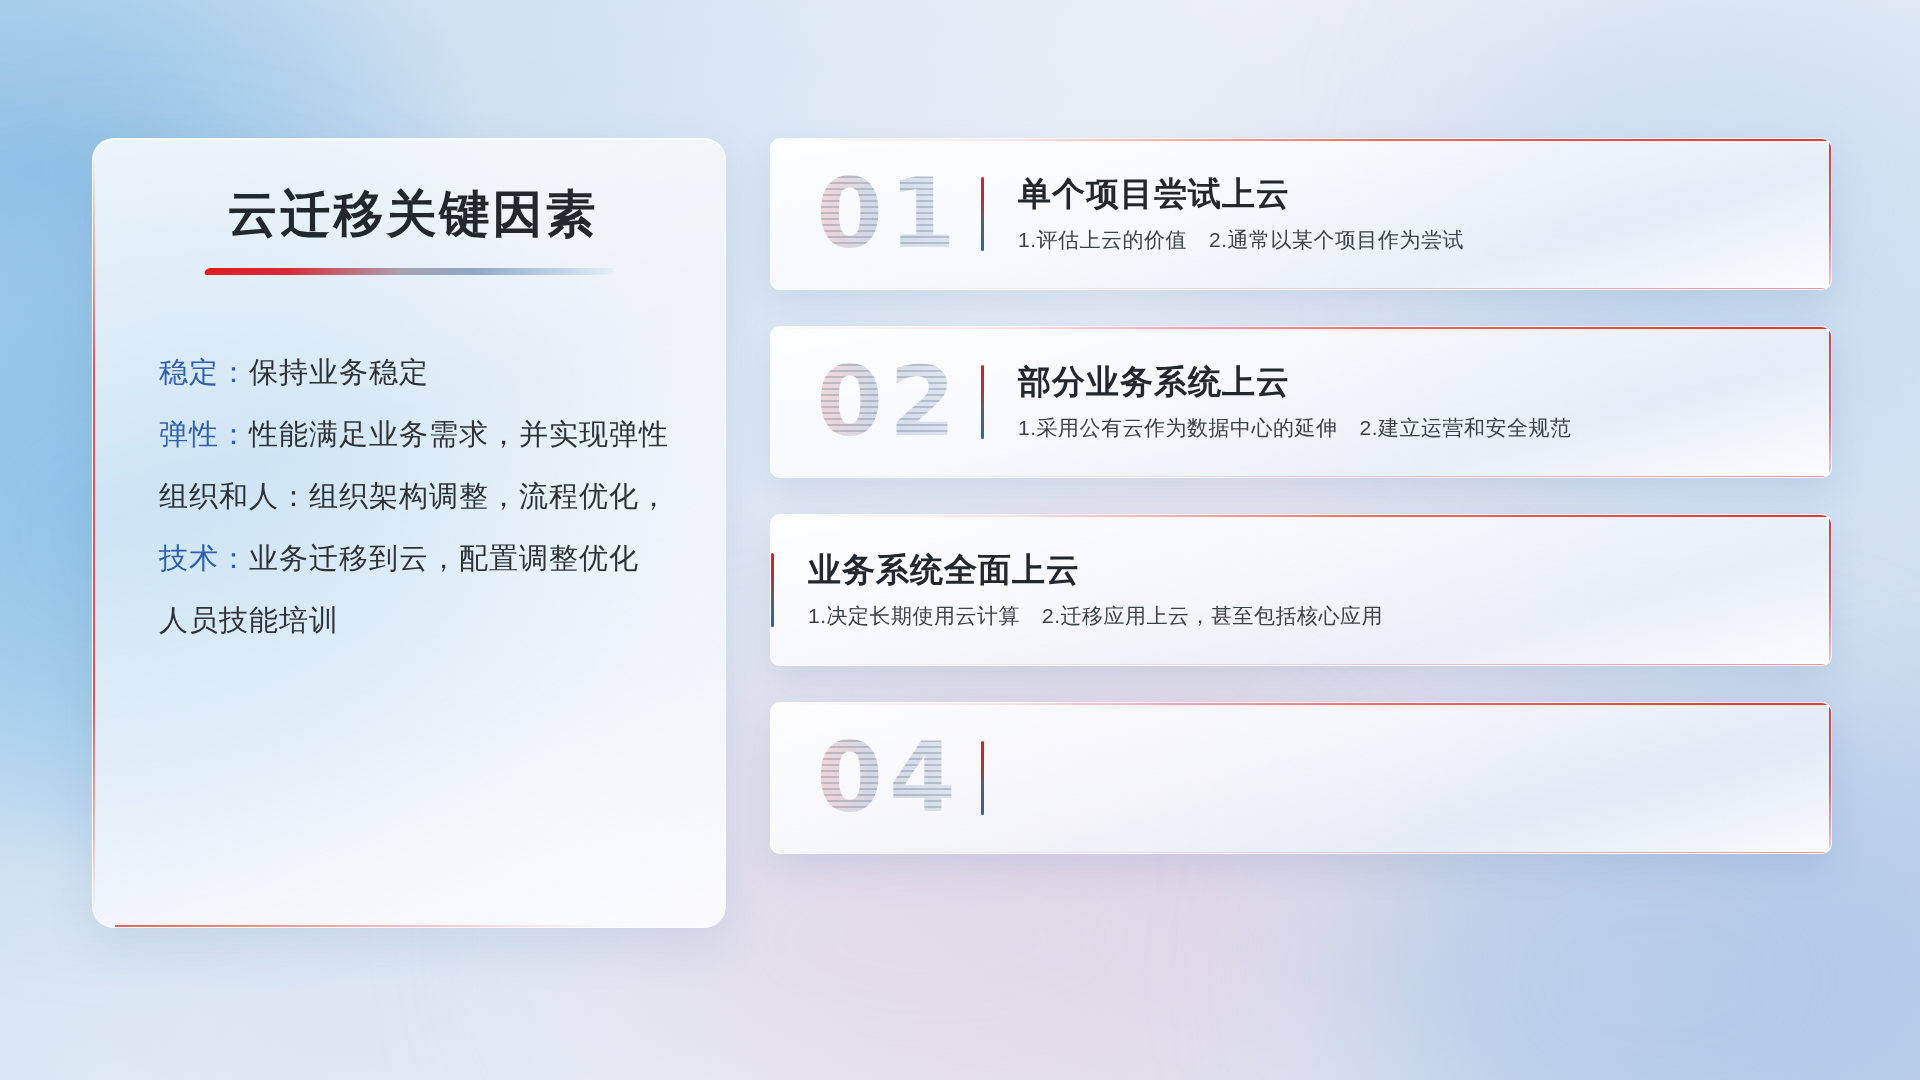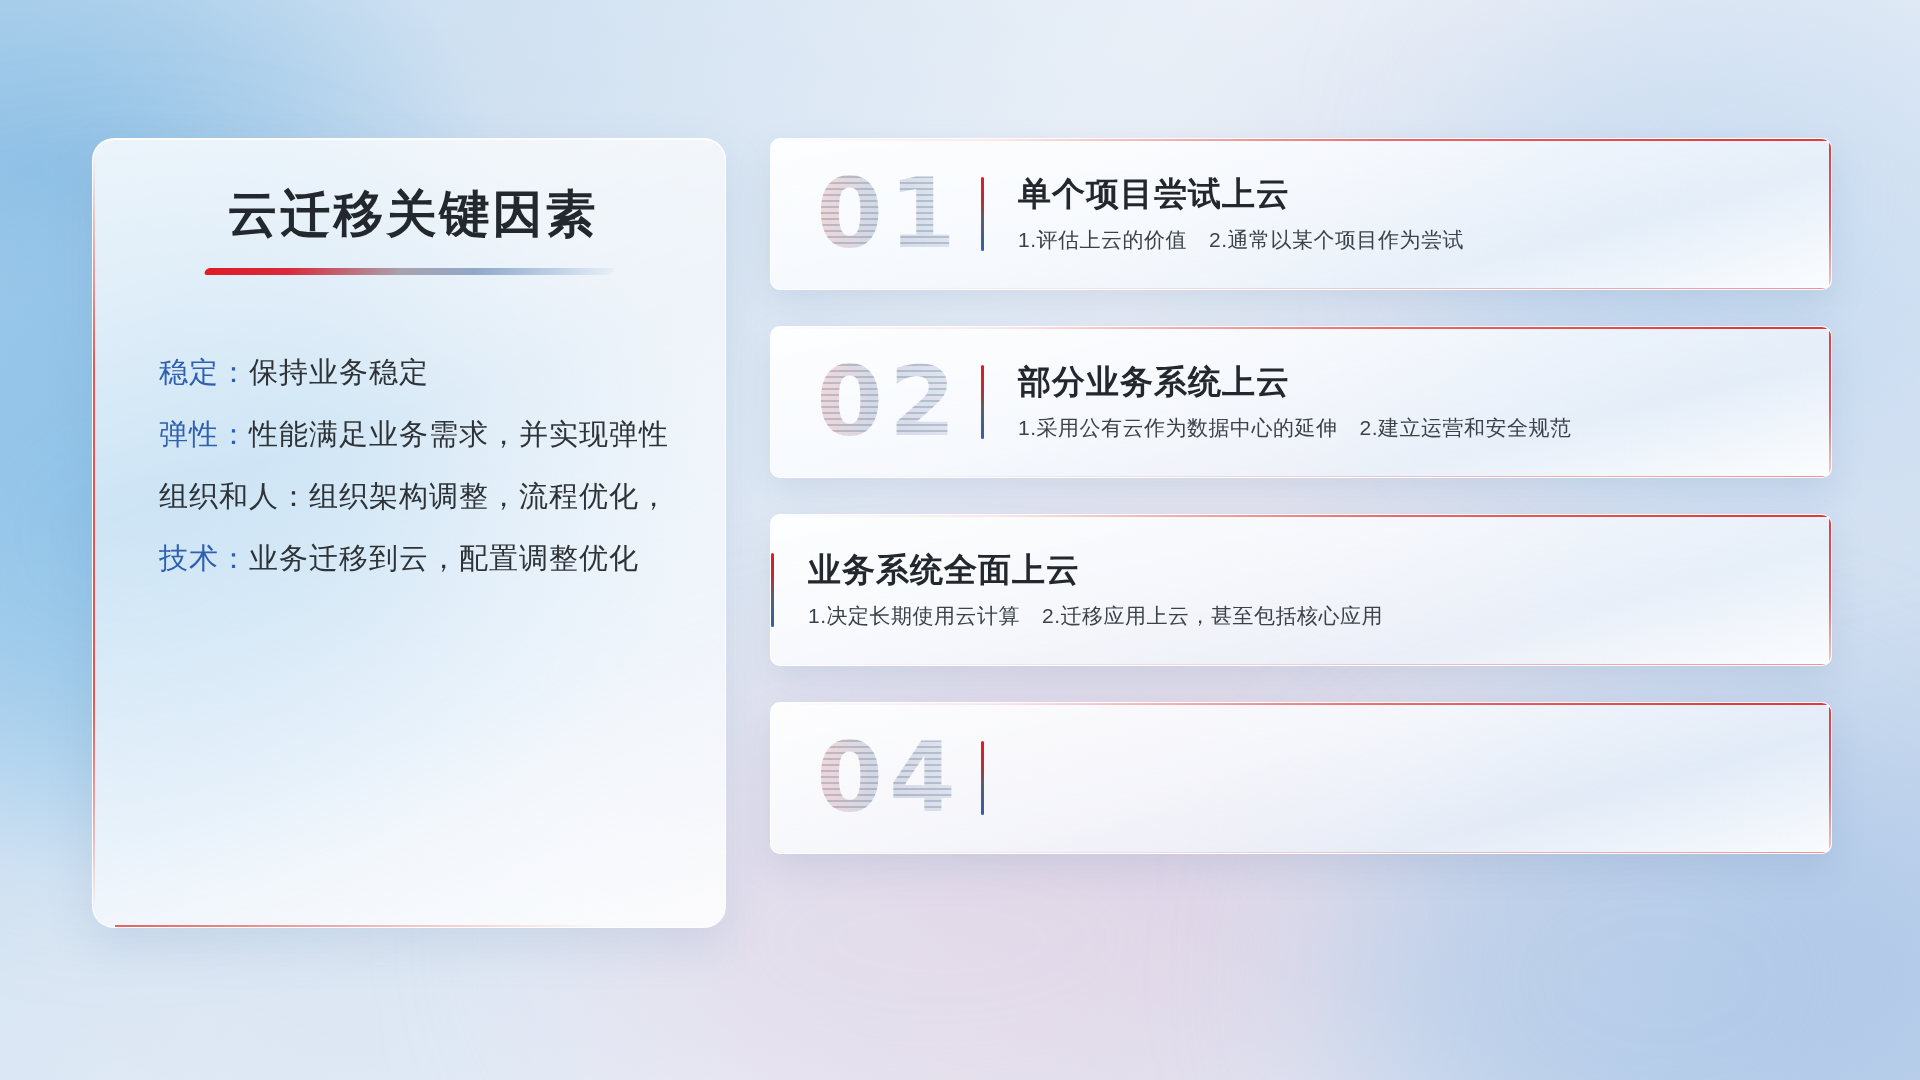--- a/index.html
+++ b/index.html
@@ -258,20 +258,23 @@
           </li>
           <li class="factor-item">
             <span class="k">弹性：</span><span class="v">性能满足业务需求，并实现弹性</span>
           </li>
           <li class="factor-item">
             <span class="k plain">组织和人：</span><span class="v">组织架构调整，流程优化，</span>
           </li>
           <li class="factor-item">
             <span class="k">技术：</span><span class="v">业务迁移到云，配置调整优化</span>
           </li>
+          <li class="factor-item">
+            <span class="v">人员技能培训</span>
+          </li>
         </ul>
       </div>
     </section>
 
     <section class="cards">
 
       <article class="card">
         <div class="top-rule"></div>
         <div class="right-rule"></div>
         <div class="bottom-rule"></div>

